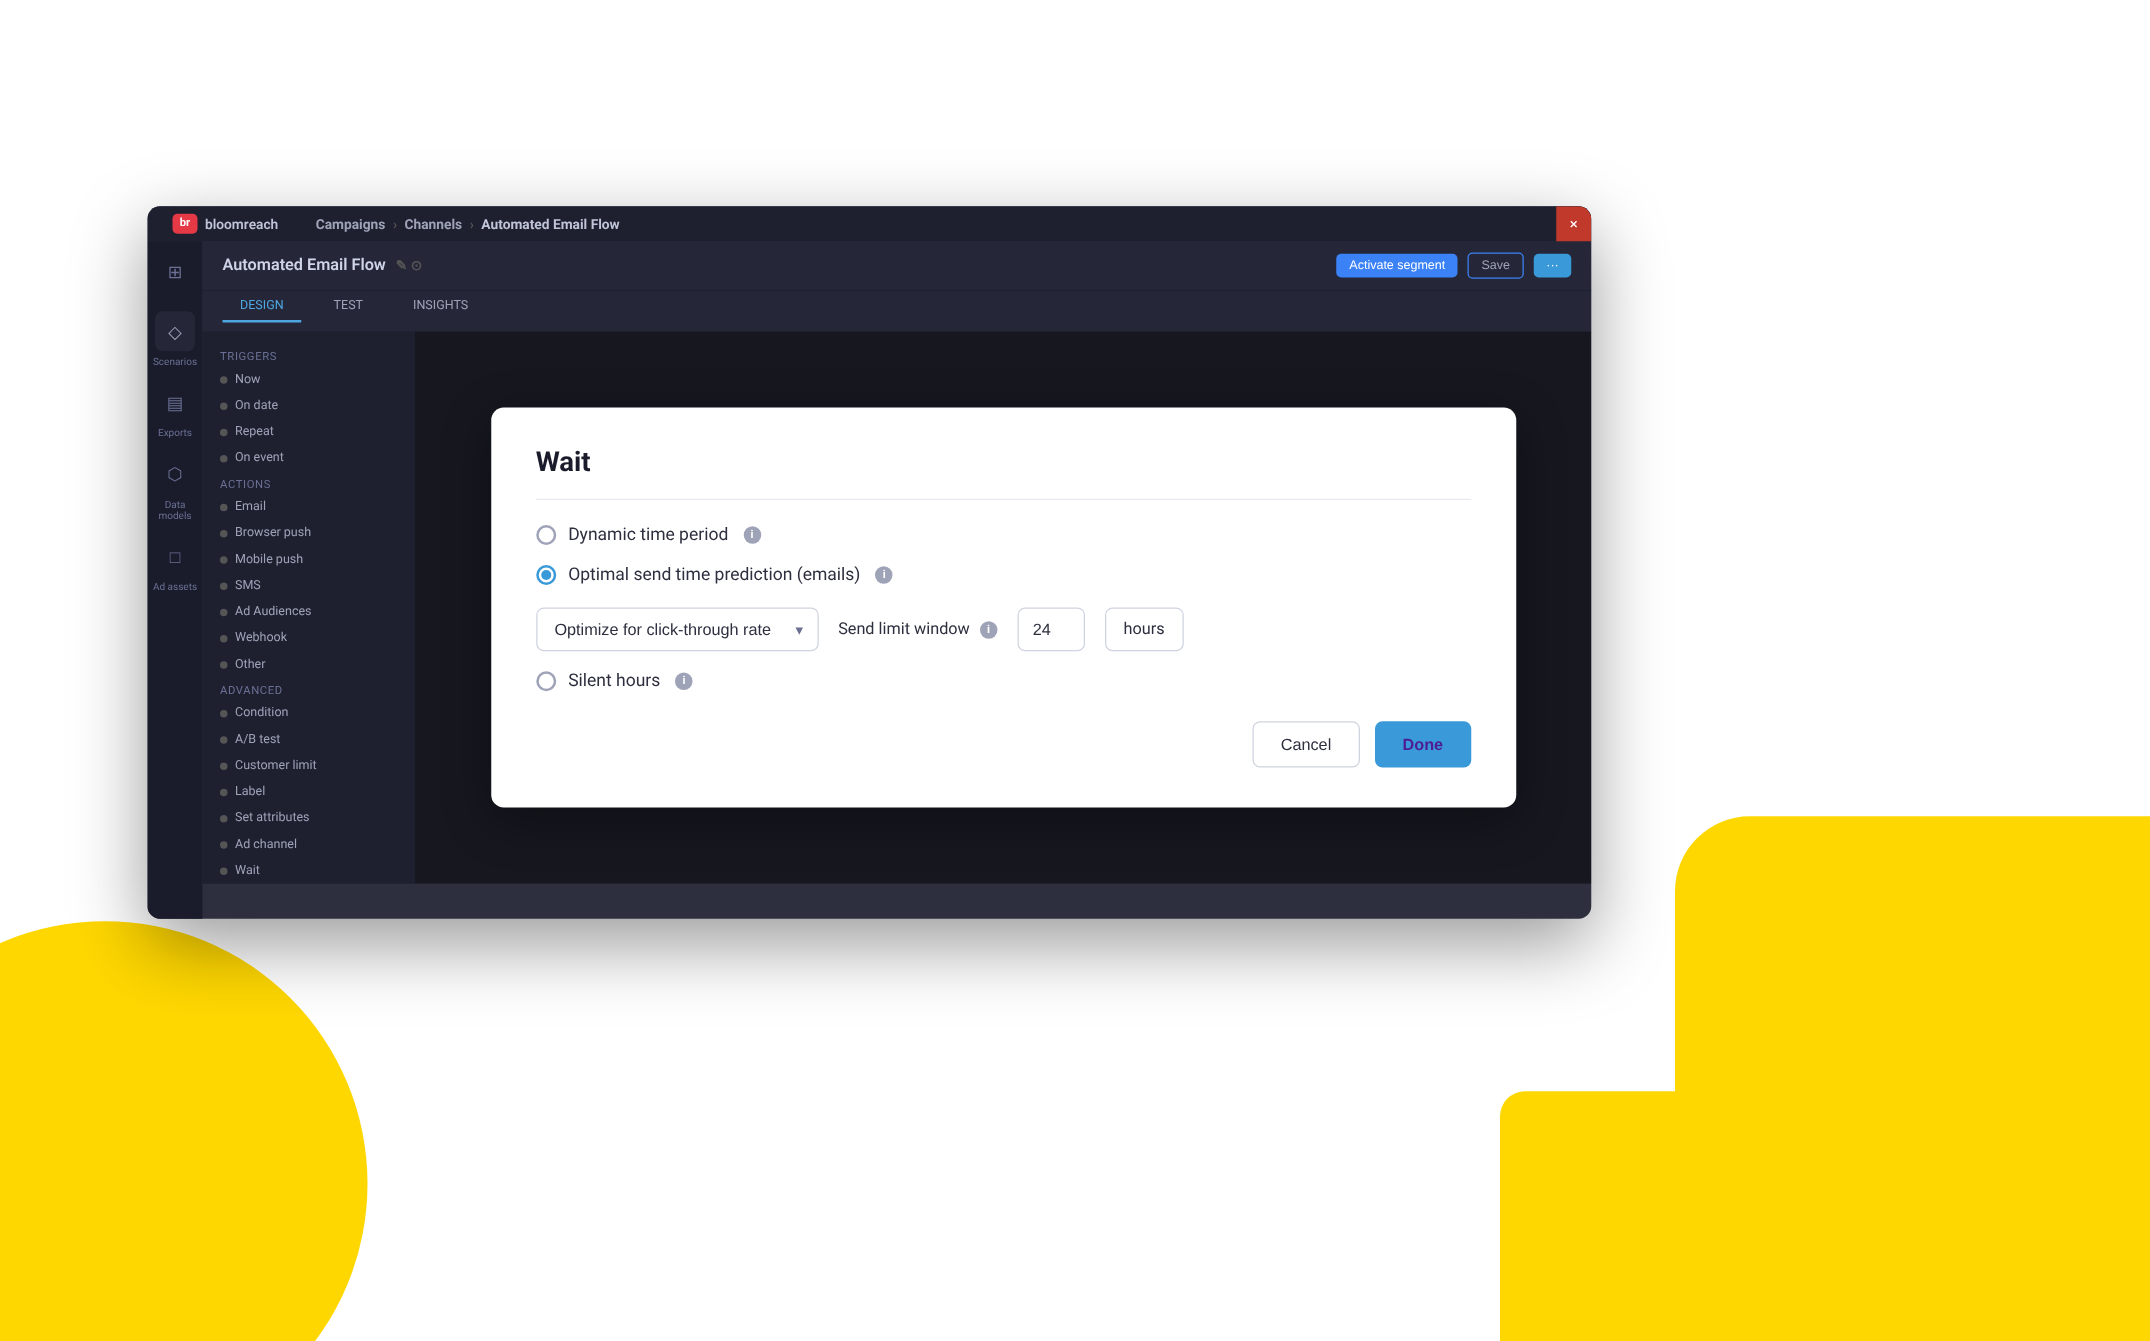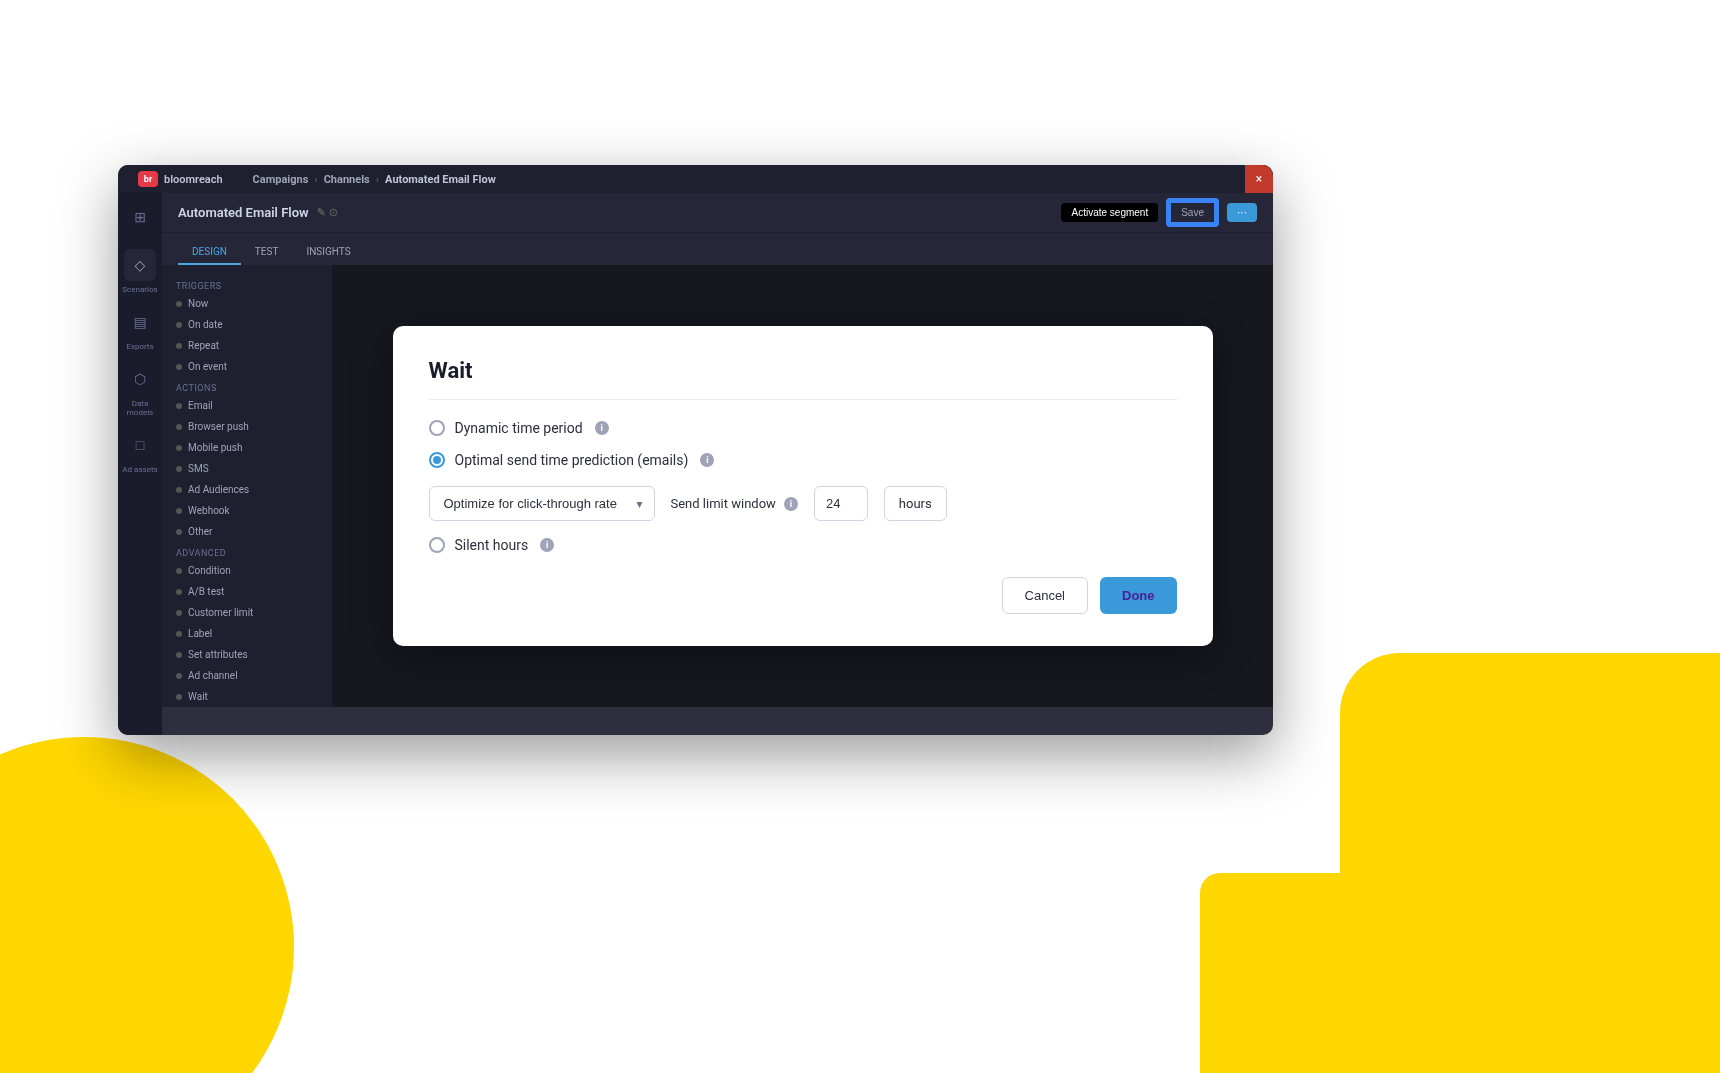--- a/index.html
+++ b/index.html
@@ -109,55 +109,55 @@
       display: flex;
       align-items: center;
       gap: 8px;
     }
     .header-actions {
       display: flex;
       align-items: center;
       gap: 8px;
     }
     .btn-primary-red {
-      background: #000000;
+      background: #3b82f6;
       color: white;
       border: none;
       border-radius: 4px;
       padding: 4px 10px;
       font-size: 10px;
       cursor: pointer;
     }
     .btn-outline-sm {
       background: transparent;
       color: #9fa3b8;
-      border: 5px solid #3b82f6;
+      border: 1px solid #3b82f6;
       border-radius: 4px;
       padding: 4px 10px;
       font-size: 10px;
       cursor: pointer;
     }
     .btn-blue-sm {
       background: #3a9ad9;
       color: white;
       border: none;
       border-radius: 4px;
       padding: 4px 10px;
       font-size: 10px;
       cursor: pointer;
     }
 
     
     .tabs-row {
       height: 32px;
       background: #252738;
       display: flex;
-      align-items: flex-end;
+      align-items: flex-start;
       padding: 0 16px;
-      gap: 0;
+      gap: 12px;
     }
     .tab {
       padding: 6px 14px;
       font-size: 10px;
       color: #9fa3b8;
       cursor: pointer;
       border-bottom: 2px solid transparent;
     }
     .tab.active {
       color: #4da6e0;

